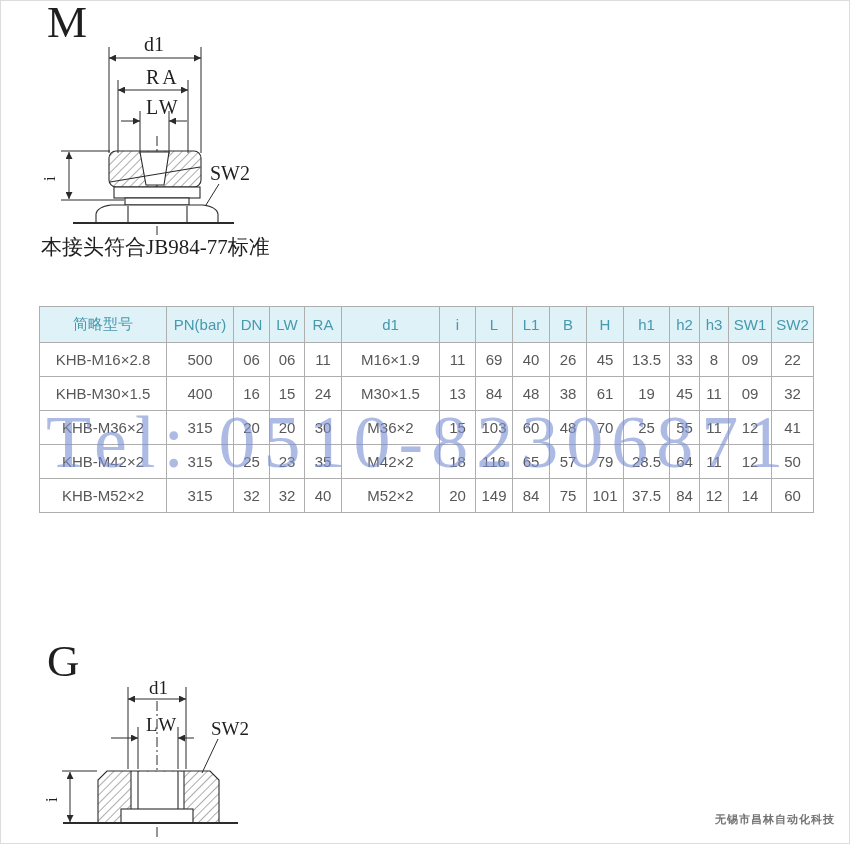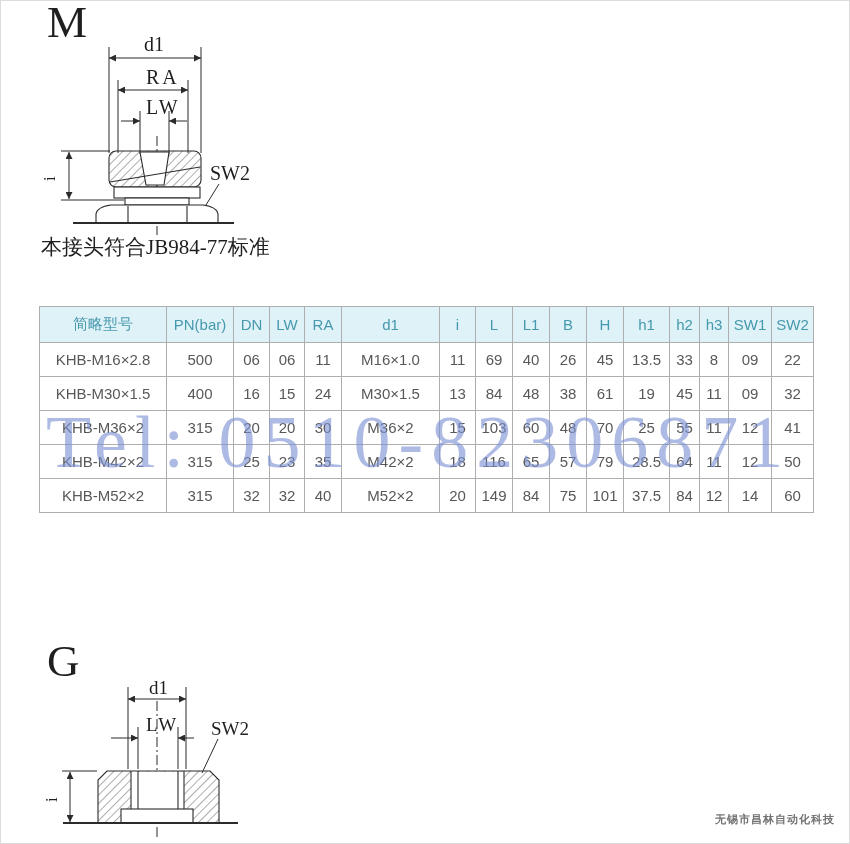--- a/index.html
+++ b/index.html
@@ -164,21 +164,21 @@
           <th>SW2</th>
         </tr>
     </thead>
     <tbody>
         <tr>
           <td>KHB-M16×2.8</td>
           <td>500</td>
           <td>06</td>
           <td>06</td>
           <td>11</td>
-          <td>M16×1.0</td>
+          <td>M16×1.9</td>
           <td>11</td>
           <td>69</td>
           <td>40</td>
           <td>26</td>
           <td>45</td>
           <td>13.5</td>
           <td>33</td>
           <td>8</td>
           <td>09</td>
           <td>22</td>

